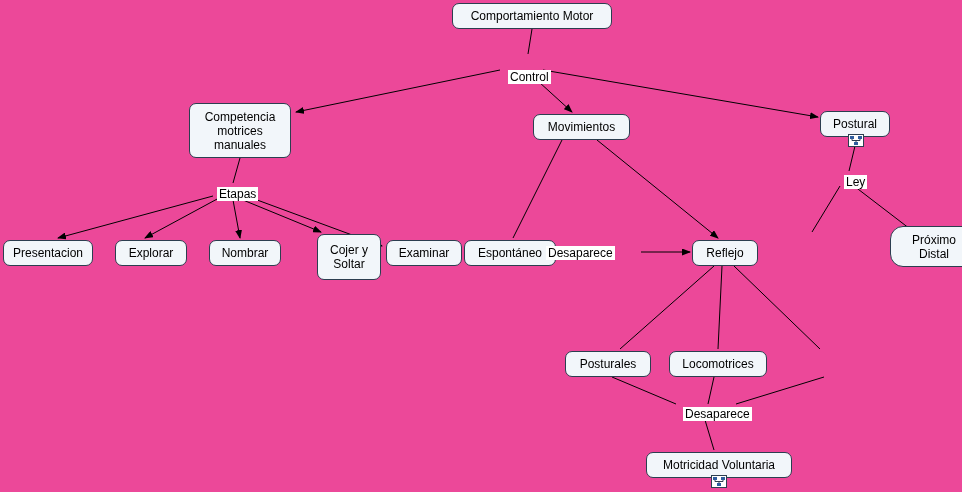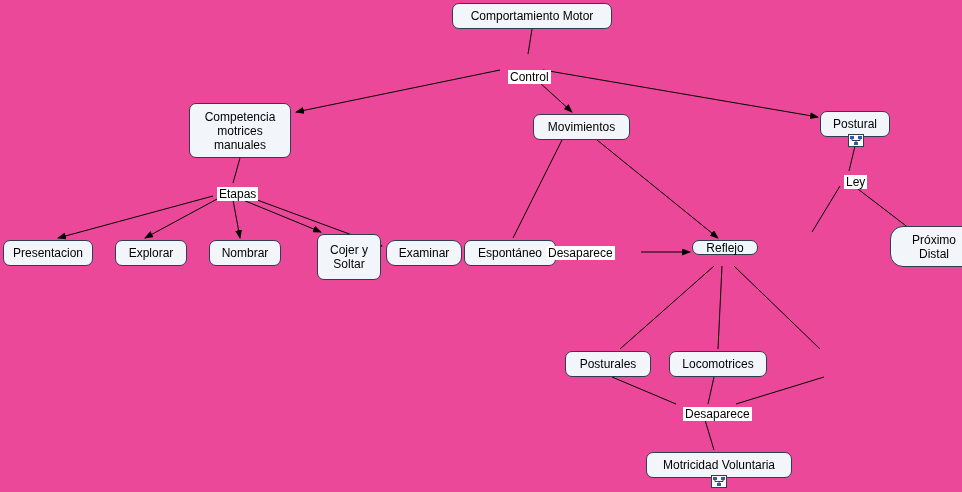--- a/index.html
+++ b/index.html
@@ -98,23 +98,23 @@
     <div class="node" style="left: 533px; top: 114px; width: 97px; height: 26px;">Movimientos</div>
     <div class="node" style="left: 189px; top: 103px; width: 102px; height: 55px;">Competencia
 motrices
 manuales</div>
     <div class="node" style="left: 820px; top: 111px; width: 70px; height: 26px;">Postural</div>
     <div class="node" style="left: 3px; top: 240px; width: 90px; height: 26px;">Presentacion</div>
     <div class="node" style="left: 115px; top: 240px; width: 72px; height: 26px;">Explorar</div>
     <div class="node" style="left: 209px; top: 240px; width: 72px; height: 26px;">Nombrar</div>
     <div class="node" style="left: 301px; top: 234px; width: 64px; height: 46px; margin-left: 16px;">Cojer y
 Soltar</div>
-    <div class="node" style="left: 386px; top: 240px; width: 76px; height: 26px; border-radius: 9px;">Examinar</div>
+    <div class="node" style="left: 386px; top: 240px; width: 76px; height: 26px;">Examinar</div>
     <div class="node" style="left: 464px; top: 240px; width: 92px; height: 26px;">Espontáneo</div>
-    <div class="node" style="left: 692px; top: 240px; width: 66px; height: 15px; text-align: center;">Reflejo</div>
+    <div class="node" style="left: 692px; top: 240px; width: 66px; height: 26px; text-align: center;">Reflejo</div>
     <div class="node" style="left: 890px; top: 226px; width: 88px; height: 41px; border-radius: 13px;">Próximo
 Distal</div>
     <div class="node" style="left: 565px; top: 351px; width: 86px; height: 26px; border-radius: 7px;">Posturales</div>
     <div class="node" style="left: 669px; top: 351px; width: 98px; height: 26px;">Locomotrices</div>
     <div class="node" style="left: 646px; top: 452px; width: 146px; height: 26px;">Motricidad Voluntaria</div>
     <div class="link-label" style="left: 508px; top: 58px; margin-top: 12px;">Control</div>
     <div class="link-label" style="left: 217px; top: 187px;">Etapas</div>
     <div class="link-label" style="left: 844px; top: 175px;">Ley</div>
     <div class="link-label" style="left: 546px; top: 246px;">Desaparece</div>
     <div class="link-label" style="left: 683px; top: 407px;">Desaparece</div>

